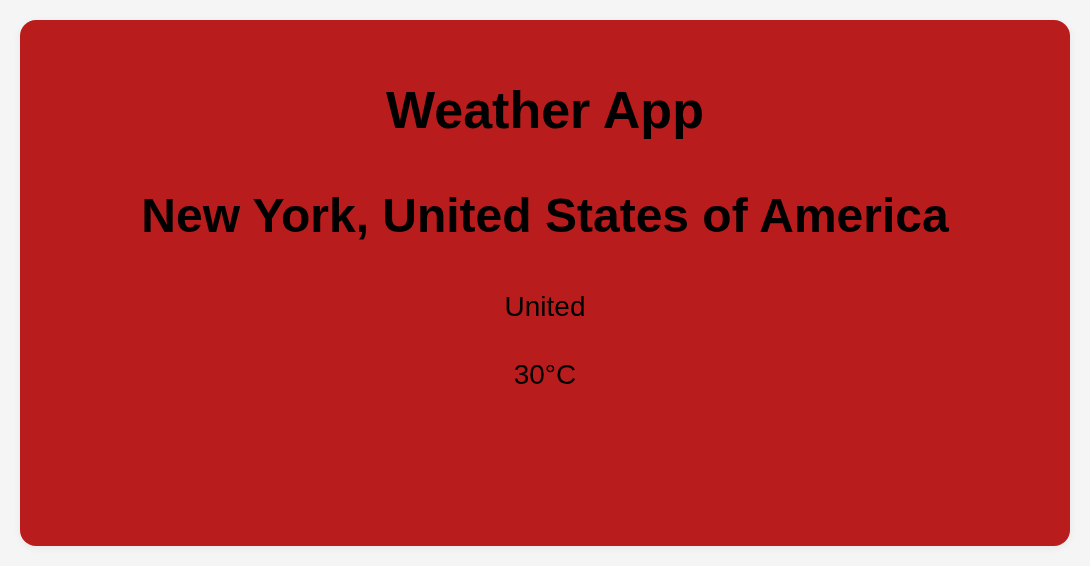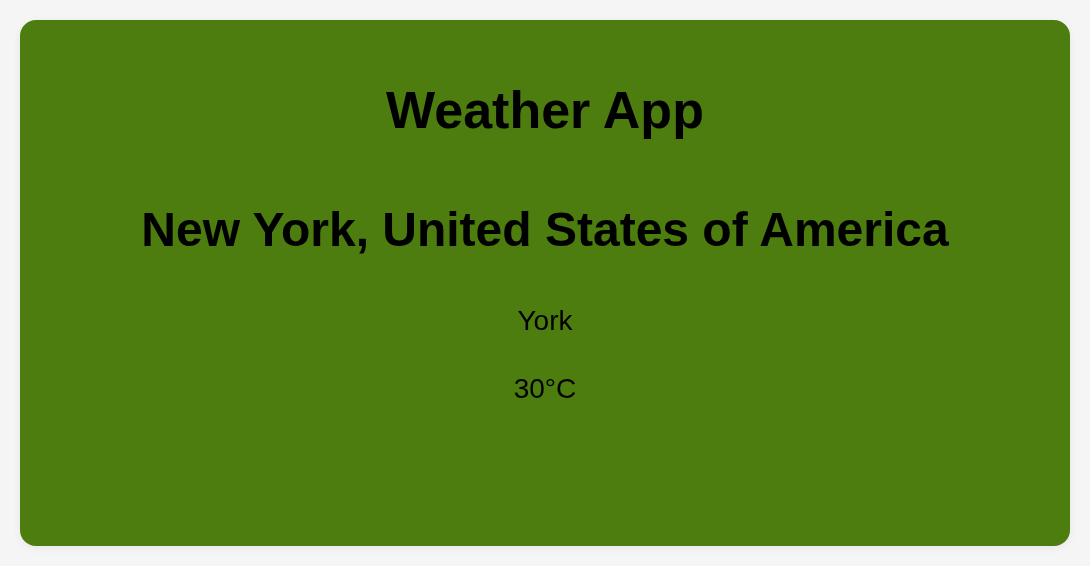--- a/index.html
+++ b/index.html
@@ -8,21 +8,21 @@
       box-sizing: border-box;
     }
     body {
       font-family: -apple-system, BlinkMacSystemFont, "Segoe UI", Helvetica, Arial, sans-serif;
       background: #f5f5f5;
       width: 1090px;
       height: 566px;
       padding: 20px;
     }
     .card {
-      background: #4d7c0f;
+      background: #b91c1c;
       border-radius: 16px;
       width: 100%;
       height: 100%;
       box-shadow: 0 2px 8px rgba(0,0,0,0.06);
       padding: 60px 40px 40px 40px;
       text-align: center;
       display: flex;
       flex-direction: column;
       align-items: center;
     }
@@ -30,35 +30,34 @@
       font-size: 52px;
       font-weight: 700;
       color: #000;
       margin-bottom: 48px;
     }
     .location {
       font-size: 48px;
       font-weight: 700;
       color: #000;
       margin-bottom: 48px;
-      margin-top: 14px;
     }
     .condition {
       font-size: 28px;
       font-weight: 400;
       color: #000;
       margin-bottom: 36px;
     }
     .temperature {
       font-size: 28px;
       font-weight: 400;
       color: #000;
     }
   </style>
 </head>
 <body>
 
 <div class="card">
   <h1 class="app-title">Weather App</h1>
   <h2 class="location">New York, United States of America</h2>
-  <p class="condition">York</p>
+  <p class="condition">United</p>
   <p class="temperature">30°C</p>
 </div>
 
 </body></html>

